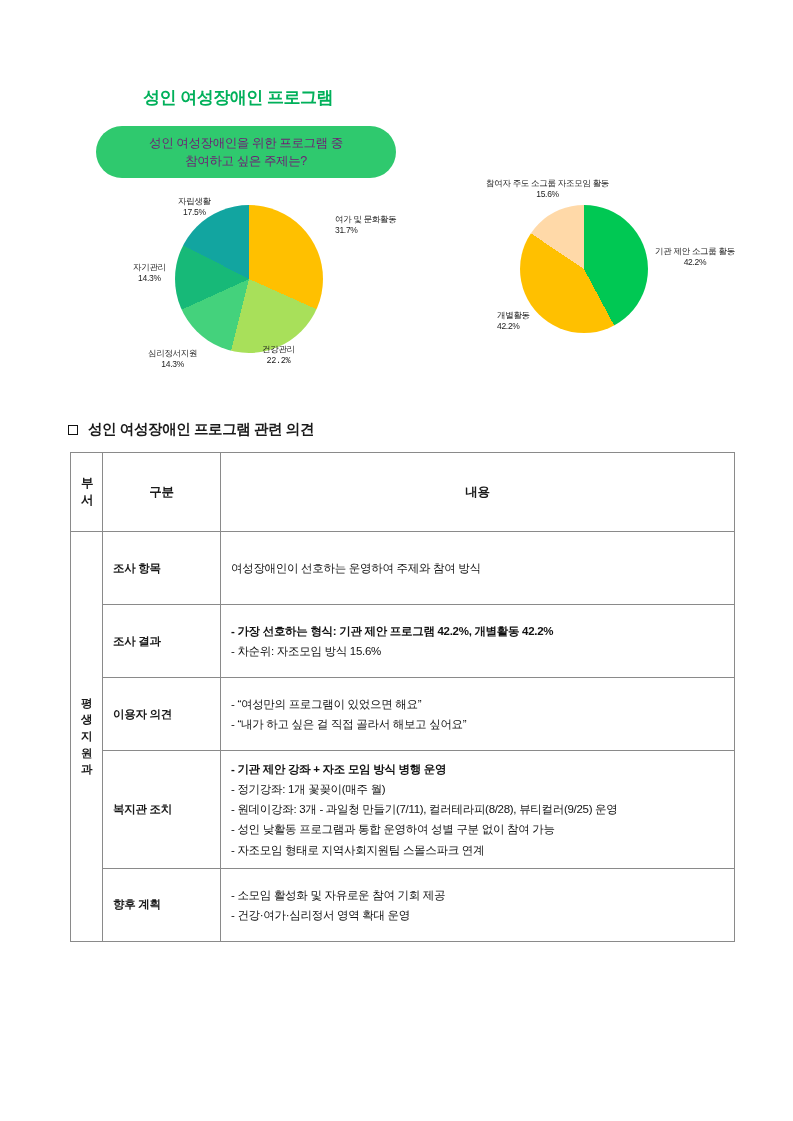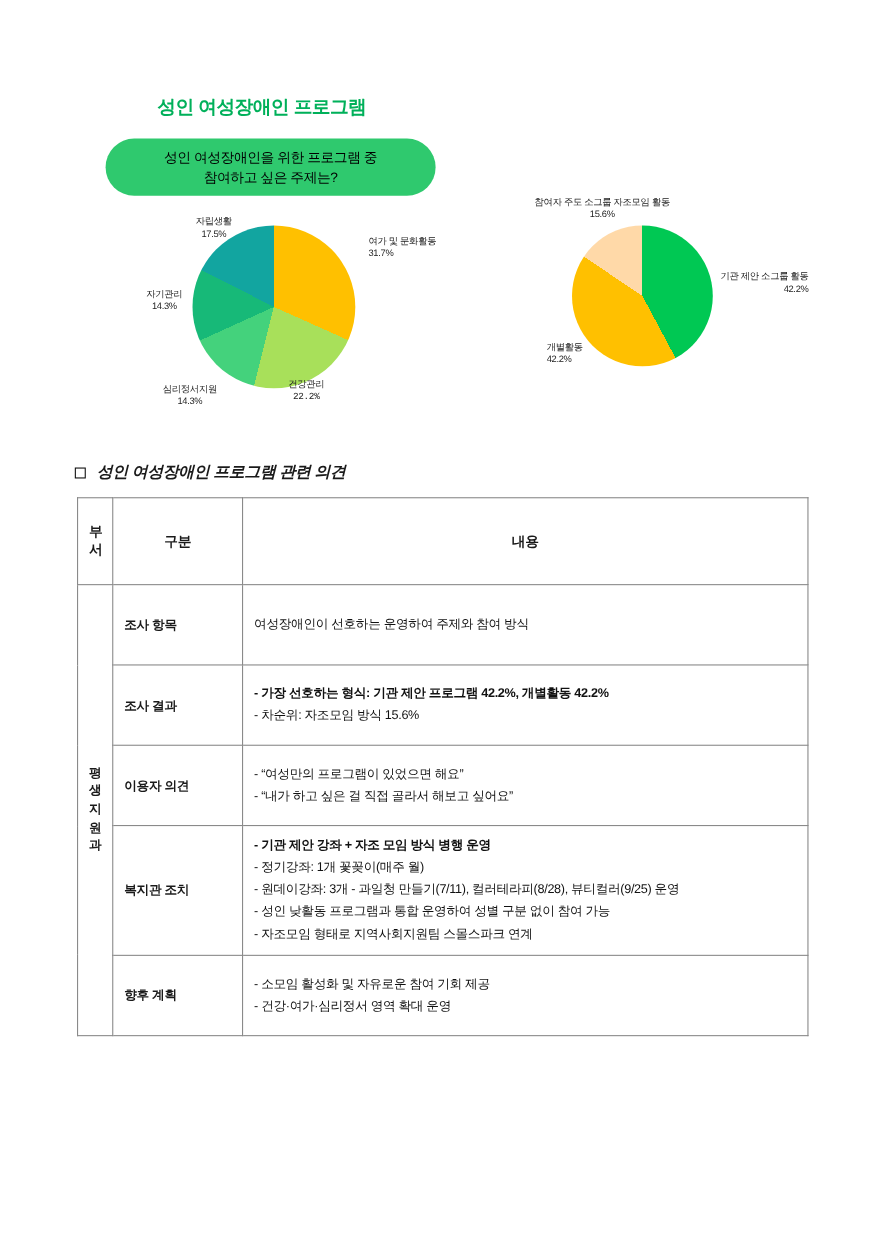--- a/index.html
+++ b/index.html
@@ -30,21 +30,21 @@
     font-size: 17px;
     font-weight: bold;
     color: #00b05a;
     letter-spacing: -0.5px;
   }
 
   .pill {
     position: absolute;
     border-radius: 26px;
     background: #2fc96e;
-    color: #000000;
+    color: #701a75;
     text-align: center;
     font-size: 12.5px;
     line-height: 1.45;
     display: flex;
     align-items: center;
     justify-content: center;
     letter-spacing: -0.4px;
     padding: 6px 10px;
     box-sizing: border-box;
   }
@@ -86,21 +86,20 @@
   .section-head {
     position: absolute;
     left: 68px;
     top: 420px;
     font-size: 14.5px;
     font-weight: bold;
     letter-spacing: -0.4px;
     display: flex;
     align-items: center;
     gap: 10px;
-    font-style: italic;
   }
   .section-head .sq {
     display: inline-block;
     width: 10px;
     height: 10px;
     border: 1.4px solid #111;
     box-sizing: border-box;
   }
 
   
@@ -186,21 +185,21 @@
       <b>17.5%</b>
   </div>
 
   <div class="pie-wrap right">
     <div class="pie" id="pie-right" style="background: conic-gradient(rgb(0, 200, 83) 0deg, rgb(0, 200, 83) 151.92deg, rgb(255, 192, 0) 151.92deg, rgb(255, 192, 0) 303.84deg, rgb(255, 217, 168) 303.84deg, rgb(255, 217, 168) 360deg);"></div>
   </div>
   <div class="lbl" style="left:486px; top:178px;">
     <b>참여자 주도 소그룹 자조모임 활동</b>
       <b>15.6%</b>
   </div>
-  <div class="lbl" style="left:655px; top:246px; text-align:right;">
+  <div class="lbl" style="left:655px; top:246px; text-align:center;">
     <b>기관 제안 소그룹 활동</b>
       <b>42.2%</b>
   </div>
   <div class="lbl" style="left:497px; top:310px; text-align:left;">
     <b>개별활동</b>
       <b>42.2%</b>
   </div>
 
   <div class="section-head">
     <span class="sq"></span>

